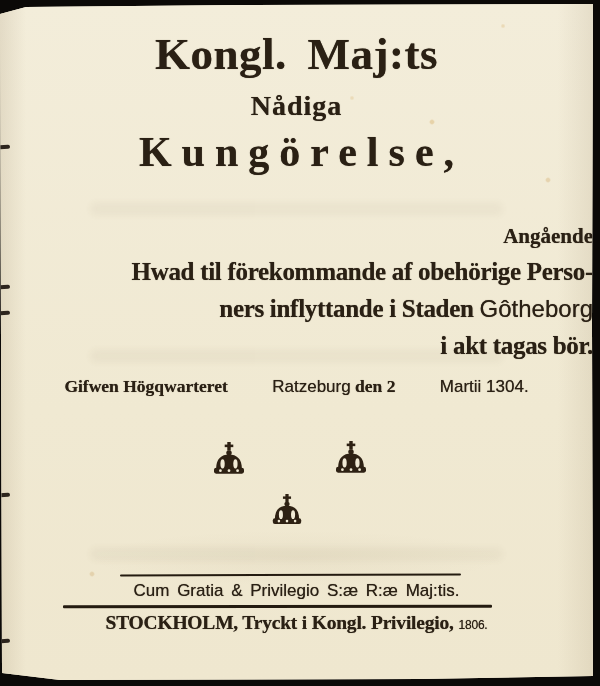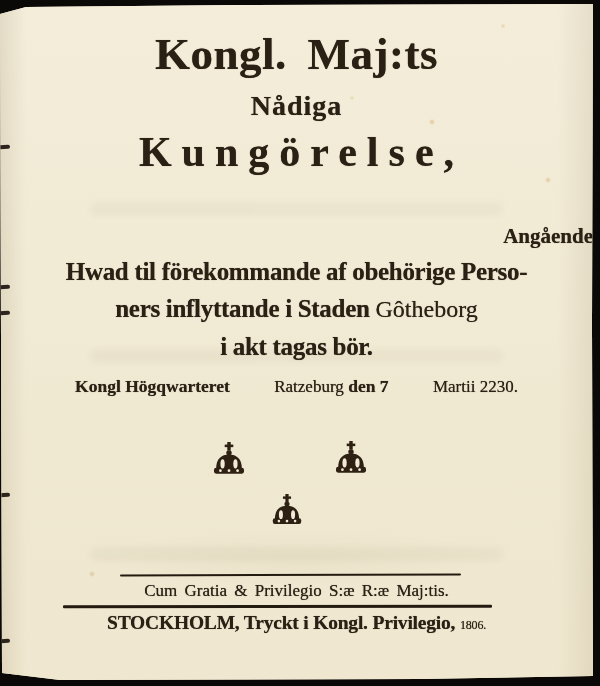--- a/index.html
+++ b/index.html
@@ -28,26 +28,26 @@
     background:#17100a;border-radius:0 2px 2px 0;opacity:.9;
     transform:rotate(-4deg);
   }
   .ghost{
     position:absolute;left:90px;right:90px;height:14px;
     background:#6b5a3a;opacity:0.045;filter:blur(3px);border-radius:6px;
   }
   .line{position:absolute;left:0;right:0;text-align:center;color:#2a2014;
         text-shadow:0 0 0.7px rgba(42,32,20,0.75);}
   .fraktur{font-family:"Liberation Serif","DejaVu Serif",serif;font-weight:700;}
-  .roman{font-family:Liberation Serif, serif;font-weight:400;}
+  .roman{font-family:Liberation Sans, sans-serif;font-weight:400;}
   .kicker{top:24px;font-size:45px;word-spacing:9px;letter-spacing:0.5px;}
   .pretitle{top:86px;font-size:28px;letter-spacing:1px;}
   .title{top:124px;font-size:42px;letter-spacing:10px;padding-left:10px;}
   .subtitle{top:220px;font-size:21px;text-align:right;}
-  .bodyblock{top:249px;font-size:25px;line-height:37px;letter-spacing:-0.3px;}
+  .bodyblock{top:249px;font-size:25px;line-height:37px;letter-spacing:-0.3px;text-align:right;}
   .bodyblock .roman{font-size:24px;letter-spacing:0;}
   .dateline{top:372px;font-size:17.5px;}
   .dateline .roman{font-size:17px;margin-left:40px;}
   .crown{position:absolute;}
   .crown-a{left:210px;top:438px;}
   .crown-b{left:332px;top:437px;}
   .crown-c{left:269px;top:490px;}
   .rule{position:absolute;background:#241b10;border-radius:1px;}
   .rule1{left:120px;top:570px;width:341px;height:2px;transform:rotate(-0.15deg);}
   .rule2{left:63px;top:601px;width:429px;height:2.5px;transform:rotate(-0.1deg);}
@@ -79,24 +79,24 @@
   <div class="line bodyblock">
     <div><span class="fraktur">Hwad til förekommande af obehörige Perso-</span></div>
     <div>
       <span class="fraktur">ners inflyttande i Staden</span>
       <span class="roman">Gôtheborg</span>
     </div>
     <div><span class="fraktur">i akt tagas bör.</span></div>
   </div>
 
   <div class="line dateline">
-    <span class="fraktur">Kongl Högqwarteret</span>
+    <span class="fraktur">Gifwen Högqwarteret</span>
     <span class="roman">Ratzeburg</span>
-    <span class="fraktur">den 7</span>
-    <span class="roman">Martii 2230.</span>
+    <span class="fraktur">den 2</span>
+    <span class="roman">Martii 1304.</span>
   </div>
 
   <div class="crown crown-a">
     <svg width="38" height="36" viewBox="0 0 44 42" aria-hidden="true">
       <g fill="#2e2113">
         <rect x="20" y="0" width="4" height="10"></rect>
         <rect x="17" y="3" width="10" height="3"></rect>
         <ellipse cx="22" cy="12.5" rx="3.2" ry="3"></ellipse>
         <path d="M7 31 C7 19.5 13 14.5 22 14.5 C31 14.5 37 19.5 37 31 Z"></path>
         <rect x="4.5" y="30" width="35" height="7" rx="2.5"></rect>

